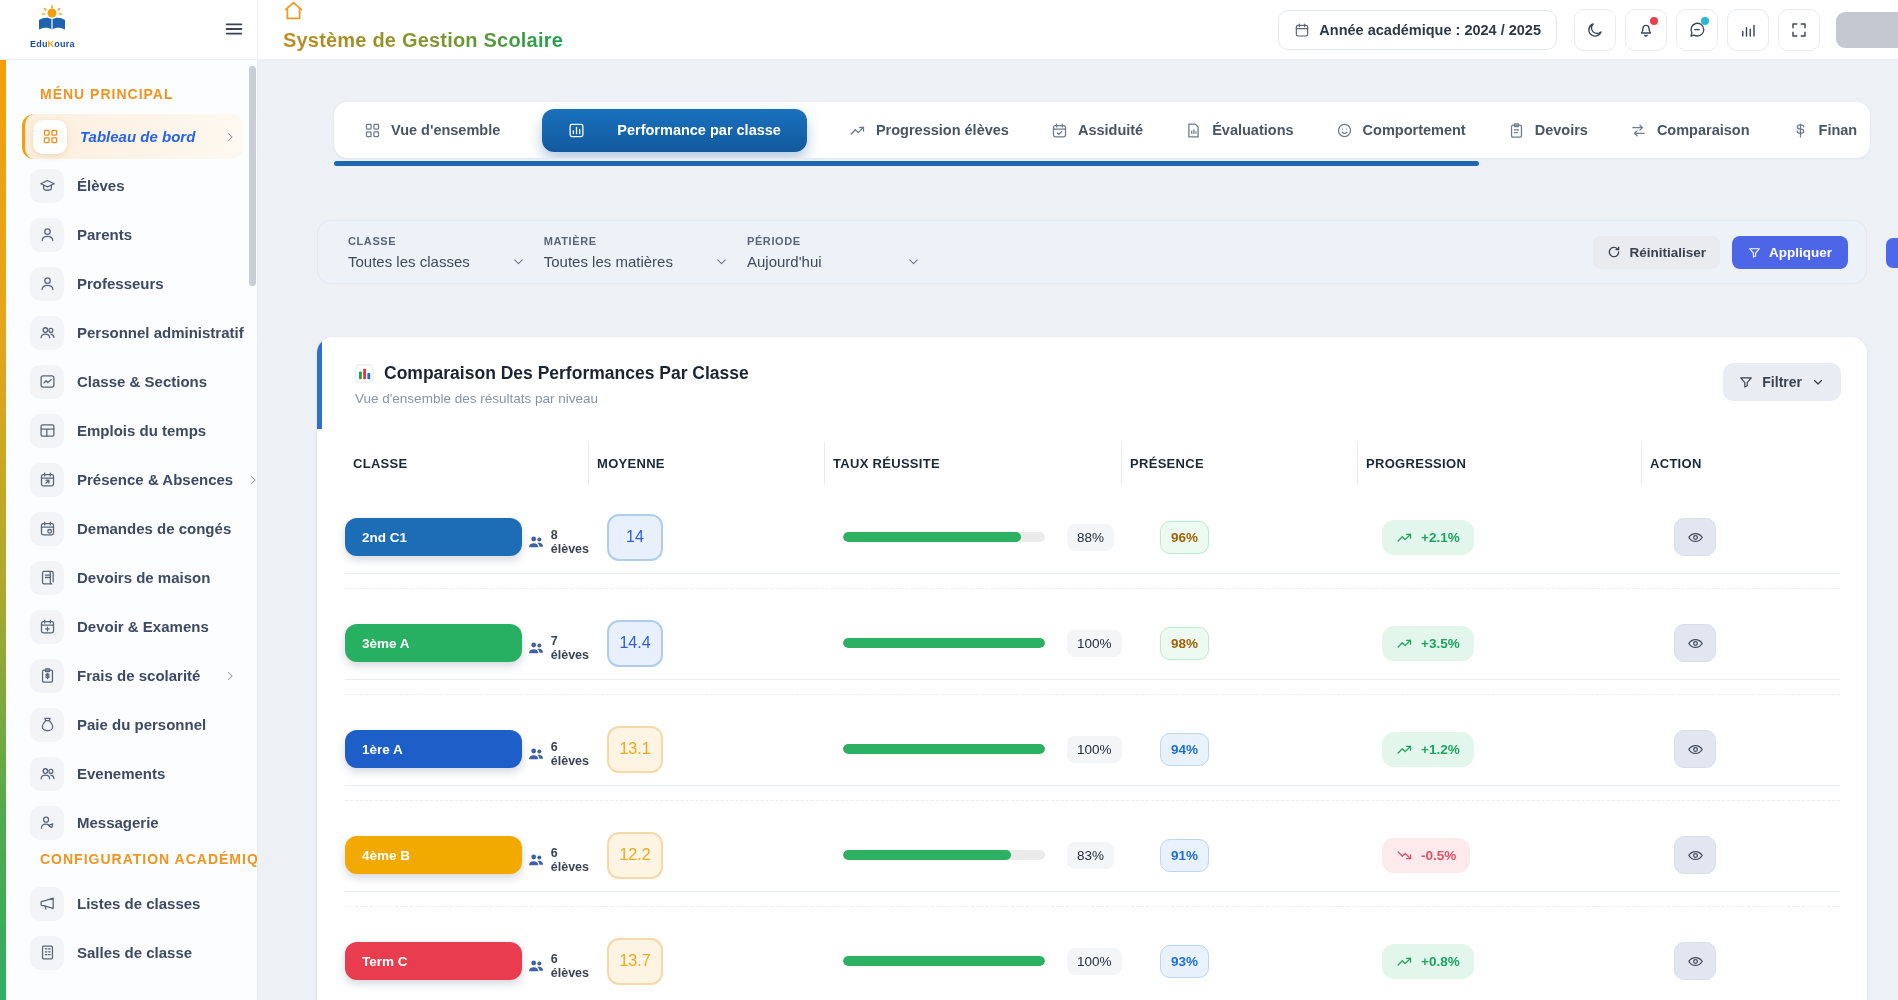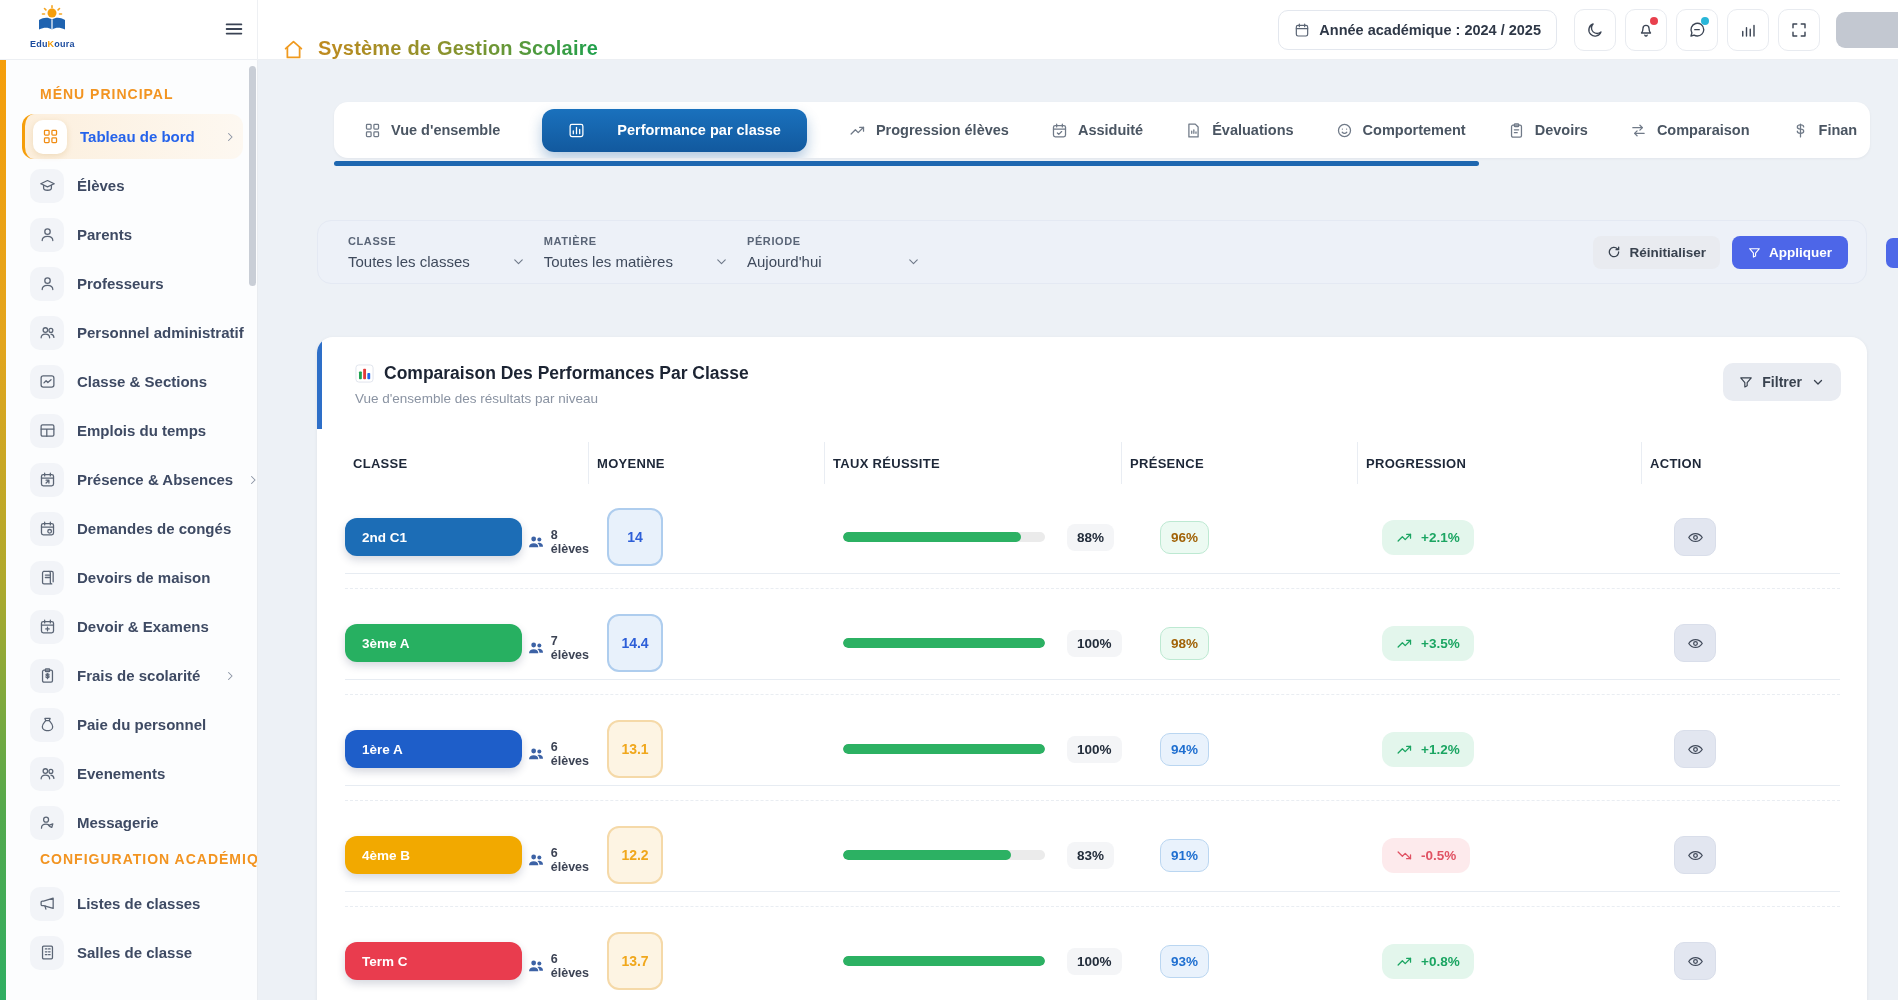--- a/index.html
+++ b/index.html
@@ -8,21 +8,21 @@
   .app { position:relative; width:1898px; height:1000px; overflow:hidden; }
 
   
   .header { position:absolute; top:0; left:0; right:0; height:60px; background:#fff; border-bottom:1px solid #eceff3; z-index:30; }
   .hdr-logo { position:absolute; left:0; top:0; width:258px; height:60px; border-right:1px solid #eef0f3; }
   .logo-wrap { position:absolute; left:30px; top:5px; text-align:center; }
   .logo-name { font-size:9px; font-weight:700; letter-spacing:.2px; }
   .logo-name .p1,.logo-name .p3 { color:#1b4b9e; }
   .logo-name .p2 { color:#f59e0b; }
   .hamburger { position:absolute; left:220px; top:16px; width:28px; height:28px; border:none; background:none; color:#3a4354; cursor:pointer; }
-  .hdr-title { position:absolute; left:283px; top:0; height:60px; display:flex; align-items:flex-end; gap:14px; }
+  .hdr-title { position:absolute; left:283px; top:0; height:60px; display:flex; align-items:flex-start; gap:8px;flex-direction:column; }
   .hdr-title .home-ic { color:#f09a1f; display:flex; }
   .hdr-title h1 { font-size:20px; font-weight:800; background:linear-gradient(90deg,#c08a1e 0%,#7f9430 55%,#1ea04c 100%); -webkit-background-clip:text; background-clip:text; color:transparent; letter-spacing:.2px; }
   .hdr-right { position:absolute; right:78px; top:9px; display:flex; gap:9px; align-items:center; }
   .year-chip { display:flex; align-items:center; gap:9px; height:40px; padding:0 15px; border:1px solid #e3e7ee; border-radius:10px; background:#fff; font-size:14.5px; font-weight:600; color:#2f3847; margin-right:8px; }
   .year-chip .ic { color:#5b6575; }
   .icon-btn { position:relative; width:42px; height:42px; border:1px solid #e8ebf0; border-radius:10px; background:#fff; display:flex; align-items:center; justify-content:center; color:#3c4554; cursor:pointer; }
   .dot { position:absolute; top:7px; right:8px; width:8px; height:8px; border-radius:50%; }
   .dot.red { background:#e8404d; }
   .dot.cyan { background:#29b6d8; }
   .profile-cut { position:absolute; right:-10px; top:12px; width:72px; height:36px; background:#c3c8d1; border-radius:9px; }
@@ -30,21 +30,21 @@
   
   .sidebar { position:absolute; top:60px; left:0; width:258px; bottom:0; background:#fcfdfe; border-right:1px solid #e9ecf0; overflow:hidden; }
   .side-grad { position:absolute; left:0; top:0; bottom:0; width:6px; background:linear-gradient(180deg,#f59e0b 0%,#e3a51d 30%,#b0a92c 55%,#53a94c 80%,#2fae62 100%); }
   .side-scrollbar { position:absolute; right:1px; top:6px; width:7px; height:220px; background:#c9ced6; border-radius:4px; }
   .menu { padding:22px 14px 0 22px; }
   .menu-section-title { display:flex; align-items:center; gap:10px; font-size:14px; font-weight:800; letter-spacing:1px; color:#f29421; margin:4px 0 12px 2px; white-space:nowrap;padding-left:16px; }
   .menu-item { position:relative; display:flex; align-items:center; gap:13px; height:49px; padding:0 6px 0 8px; border-radius:12px; cursor:pointer; }
   .menu-item .ibox { width:34px; height:34px; border-radius:10px; background:#f2f4f8; display:flex; align-items:center; justify-content:center; color:#5b6575; flex:none; }
   .menu-item .lbl { font-size:15px; font-weight:600; color:#3e4a63; white-space:nowrap; }
   .menu-item .chev { margin-left:auto; color:#8a93a3; display:flex; }
-  .menu-item.active { background:linear-gradient(90deg,#fcefdd,#fdf8f1); border-left:3px solid #f59e0b; height:45px; margin:2px 0; }
+  .menu-item.active { background:linear-gradient(90deg,#fcefdd,#fdf8f1); border-left:3px solid #f59e0b; height:45px; margin:2px 0;font-style:italic; }
   .menu-item.active .ibox { background:#fff; color:#f08c12; box-shadow:0 2px 6px rgba(180,120,20,.18); }
   .menu-item.active .lbl { color:#2563eb; font-weight:700; }
 
   
   .main { position:absolute; top:60px; left:258px; right:0; bottom:0; background:#edf1f6; overflow:hidden; }
   .edge-blue { position:absolute; right:0; top:178px; width:12px; height:30px; background:#4d68e8; border-radius:7px 0 0 7px; z-index:5; }
 
   
   .tabs-card { margin:42px 28px 0 76px; height:56px; background:#fff; border-radius:14px; box-shadow:0 1px 3px rgba(16,24,40,.05); display:flex; align-items:center; gap:42px; padding:0 20px 0 30px; white-space:nowrap; overflow:hidden; }
   .tab { display:flex; align-items:center; gap:10px; font-size:14.5px; font-weight:700; color:#4a5562; cursor:pointer; flex:none; }
@@ -75,26 +75,26 @@
   
   .ptable { padding:36px 27px 0 28px; }
   .tgrid { display:grid; grid-template-columns:244px 236px 297px 236px 284px 198px; }
   .th { height:42px; display:flex; align-items:center; padding-left:8px; font-size:13px; font-weight:800; letter-spacing:.3px; color:#1d2738; border-right:1px solid #e9edf3; }
   .th:last-child { border-right:none; }
   .trow { height:89px; padding-top:17px; }
   .cell { display:flex; align-items:center; }
   .cell.classe { flex-direction:row; align-items:center; }
   .class-pill { width:225px; height:38px; border-radius:12px; display:flex; align-items:center; padding-left:17px; color:#fff; font-size:13.5px; font-weight:700; box-shadow:0 4px 9px rgba(30,40,80,.18); }
   .eleves { display:flex; align-items:center; gap:7px; margin-top:9px; margin-left:6px; font-size:12.5px; font-weight:600; color:#3c4354; }
-  .grade-box { margin-left:18px; min-width:56px; height:58px; padding:0 10px; border-radius:12px; border:2px solid; display:flex; align-items:center; justify-content:center; font-size:14px; font-weight:700; }
+  .grade-box { margin-left:18px; min-width:56px; height:47px; padding:0 10px; border-radius:12px; border:2px solid; display:flex; align-items:center; justify-content:center; font-size:16px; font-weight:400; }
   .grade-box.blue { background:#e8f1fb; border-color:#aecdee; color:#2d5fd8; }
   .grade-box.orange { background:#fdf4e3; border-color:#f5d9a8; color:#f0a71c; }
   .bar-track { margin-left:18px; width:202px; height:10px; border-radius:6px; background:#ebebeb; overflow:hidden; }
   .bar-fill { height:100%; border-radius:6px; background:#2cb163; }
-  .bar-label { margin-left:22px; background:#f4f5f7; border-radius:8px; padding:6px 10px; font-size:13.5px; font-weight:700; color:#232d3b; }
+  .bar-label { margin-left:22px; background:#f4f5f7; border-radius:8px; padding:6px 10px; font-size:13.5px; font-weight:400; color:#232d3b; }
   .pres-chip { margin-left:38px; min-width:48px; text-align:center; padding:8px 10px; border-radius:10px; border:1.5px solid; font-size:13.5px; font-weight:800; }
   .pres-chip.green { background:#ecfaf2; border-color:#bde9d2; color:#a16207; }
   .pres-chip.blue { background:#e9f2fc; border-color:#bad6f1; color:#1f6fd0; }
   .prog-chip { margin-left:24px; display:flex; align-items:center; gap:8px; padding:9px 14px; border-radius:12px; font-size:13.5px; font-weight:800; }
   .prog-chip.up { background:#e3f6ec; color:#1ba562; }
   .prog-chip.down { background:#fdeaec; color:#e05263; }
   .eye-btn { margin-left:32px; width:42px; height:38px; border-radius:10px; background:#e2e6f0; border:1px solid #d9deea; display:flex; align-items:center; justify-content:center; color:#434c5c; cursor:pointer; }
   .row-sep { position:relative; border-top:1px solid #e7ecf2; height:17px; }
   .row-sep::after { content:""; position:absolute; left:0; right:0; top:14px; border-top:1px dashed #e9edf2; }
 

